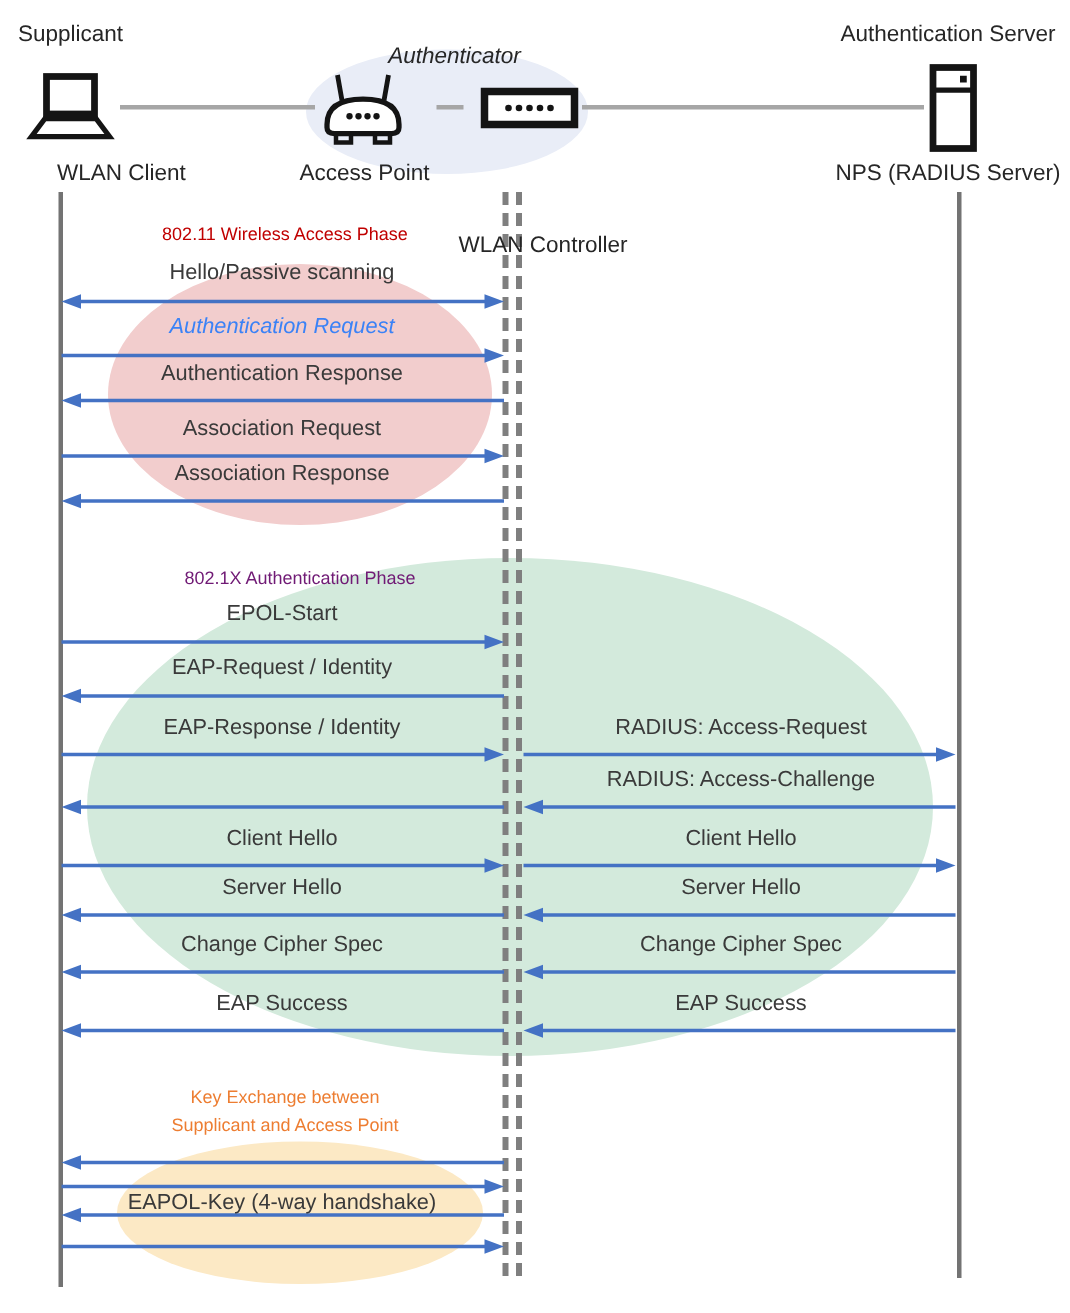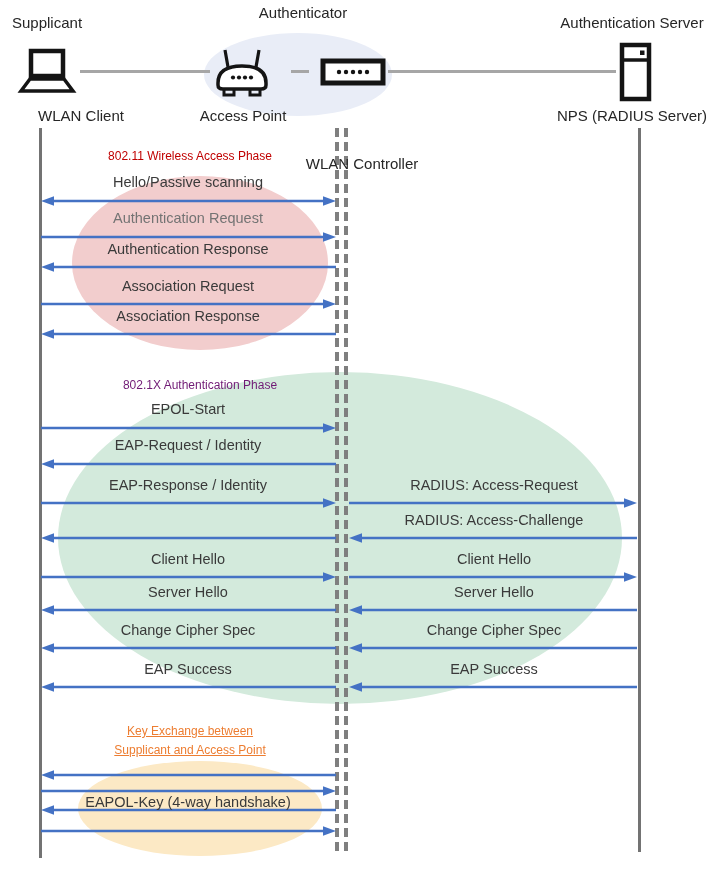--- a/index.html
+++ b/index.html
@@ -25,21 +25,21 @@
 
 <div class="canvas">
 
   <div class="ellipse" id="auth-ellipse" style="left: 204px; top: 33px; width: 188px; height: 83px; background: rgb(233, 237, 247);"></div>
 
   <div class="ellipse" style="left: 72px; top: 176px; width: 256px; height: 174px; background: rgb(242, 205, 205);"></div>
   <div class="ellipse" style="left: 58px; top: 372px; width: 564px; height: 332px; background: rgb(211, 234, 220);"></div>
   <div class="ellipse" style="left: 78px; top: 761px; width: 244px; height: 95px; background: rgb(252, 233, 197);"></div>
 
   <div class="lbl" style="left:12px;top:14px;">Supplicant</div>
-  <div class="lbl center" style="left:243px;top:4px;width:120px;">Authenticator</div>
+  <div class="lbl center" style="left:243px;top:29px;width:120px;font-style:italic;">Authenticator</div>
   <div class="lbl center" style="left:554px;top:14px;width:156px;">Authentication Server</div>
 
   <div class="connector" id="conn-1" style="left: 80px; top: 70px; width: 130px; background: rgb(166, 166, 166);"></div>
   <div class="connector" id="conn-2" style="left: 291px; top: 70px; width: 18px; background: rgb(166, 166, 166);"></div>
   <div class="connector" id="conn-3" style="left: 388px; top: 70px; width: 228px; background: rgb(166, 166, 166);"></div>
 
   <div class="icon" style="left:12px;top:48px;">
     <svg width="68" height="48" viewBox="0 0 68 48">
       <rect x="19" y="3" width="32" height="25" fill="#fff" stroke="#141414" stroke-width="4.5"></rect>
       <path d="M9 43 L61 43 L52 31 L18 31 Z" fill="#fff" stroke="#141414" stroke-width="3.5"></path>
@@ -79,21 +79,21 @@
   <div class="lbl center" style="left:302px;top:107px;width:120px;margin-top:48px;">WLAN Controller</div>
   <div class="lbl center" style="left:552px;top:107px;width:160px;">NPS (RADIUS Server)</div>
 
   <div class="lifeline solid" id="lifeline-client" style="left: 39px; top: 128px; height: 730px; background: rgb(115, 115, 115);"></div>
   <div class="lifeline dashed" id="lifeline-dash-1" style="left: 335px; top: 128px; height: 724px; background: repeating-linear-gradient(rgb(127, 127, 127) 0px, rgb(127, 127, 127) 9px, transparent 9px, transparent 14px);"></div>
   <div class="lifeline dashed" id="lifeline-dash-2" style="left: 344px; top: 128px; height: 724px; background: repeating-linear-gradient(rgb(127, 127, 127) 0px, rgb(127, 127, 127) 9px, transparent 9px, transparent 14px);"></div>
   <div class="lifeline solid" id="lifeline-server" style="left: 638px; top: 128px; height: 724px; background: rgb(115, 115, 115);"></div>
 
   <div class="phase-title" style="left: 40px; top: 147px; width: 300px; color: rgb(192, 0, 0);">802.11 Wireless Access Phase</div>
   <div class="phase-title" style="left: 50px; top: 376px; width: 300px; color: #701a75;">802.1X Authentication Phase</div>
-  <div class="phase-title" style="left: 40px; top: 722px; width: 300px; color: rgb(237, 125, 49); text-decoration: underline;">Key Exchange between
+  <div class="phase-title" style="left: 40px; top: 722px; width: 300px; color: rgb(237, 125, 49);">Key Exchange between
 Supplicant and Access Point</div>
 
   <svg id="arrow-svg" width="713" height="875">
       <polygon points="41,201 54,196.2 54,205.8" fill="#4472C4"></polygon>
       <polygon points="336,201 323,196.2 323,205.8" fill="#4472C4"></polygon>
       <line x1="50" y1="201" x2="327" y2="201" stroke="#4472C4" stroke-width="2.4"></line>
       <polygon points="336,237 323,232.2 323,241.8" fill="#4472C4"></polygon>
       <line x1="41" y1="237" x2="327" y2="237" stroke="#4472C4" stroke-width="2.4"></line>
       <polygon points="41,267 54,262.2 54,271.8" fill="#4472C4"></polygon>
       <line x1="50" y1="267" x2="336" y2="267" stroke="#4472C4" stroke-width="2.4"></line>
@@ -133,21 +133,21 @@
       <line x1="349" y1="577" x2="628" y2="577" stroke="#4472C4" stroke-width="2.4"></line>
       <polygon points="349,610 362,605.2 362,614.8" fill="#4472C4"></polygon>
       <line x1="358" y1="610" x2="637" y2="610" stroke="#4472C4" stroke-width="2.4"></line>
       <polygon points="349,648 362,643.2 362,652.8" fill="#4472C4"></polygon>
       <line x1="358" y1="648" x2="637" y2="648" stroke="#4472C4" stroke-width="2.4"></line>
       <polygon points="349,687 362,682.2 362,691.8" fill="#4472C4"></polygon>
       <line x1="358" y1="687" x2="637" y2="687" stroke="#4472C4" stroke-width="2.4"></line>
     </svg>
   <div id="msg-layer">
       <div class="msg-label" style="left: 40px; width: 296px; top: 174px; color: rgb(58, 58, 58);">Hello/Passive scanning</div>
-      <div class="msg-label" style="left: 40px; width: 296px; top: 210px; color: #737373;">Authentication Request</div>
+      <div class="msg-label" style="left: 40px; width: 296px; top: 210px; color: #3b82f6; font-style: italic;">Authentication Request</div>
       <div class="msg-label" style="left: 40px; width: 296px; top: 241px; color: rgb(58, 58, 58);">Authentication Response</div>
       <div class="msg-label" style="left: 40px; width: 296px; top: 278px; color: rgb(58, 58, 58);">Association Request</div>
       <div class="msg-label" style="left: 40px; width: 296px; top: 308px; color: rgb(58, 58, 58);">Association Response</div>
       <div class="msg-label" style="left: 40px; width: 296px; top: 401px; color: rgb(58, 58, 58);">EPOL-Start</div>
       <div class="msg-label" style="left: 40px; width: 296px; top: 437px; color: rgb(58, 58, 58);">EAP-Request / Identity</div>
       <div class="msg-label" style="left: 40px; width: 296px; top: 477px; color: rgb(58, 58, 58);">EAP-Response / Identity</div>
       <div class="msg-label" style="left: 40px; width: 296px; top: 551px; color: rgb(58, 58, 58);">Client Hello</div>
       <div class="msg-label" style="left: 40px; width: 296px; top: 584px; color: rgb(58, 58, 58);">Server Hello</div>
       <div class="msg-label" style="left: 40px; width: 296px; top: 622px; color: rgb(58, 58, 58);">Change Cipher Spec</div>
       <div class="msg-label" style="left: 40px; width: 296px; top: 661px; color: rgb(58, 58, 58);">EAP Success</div>

